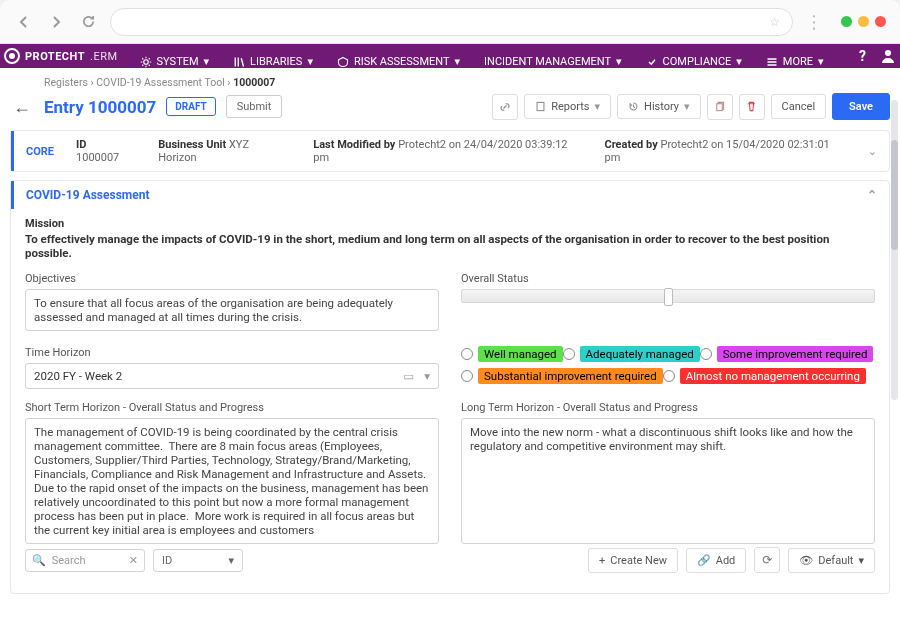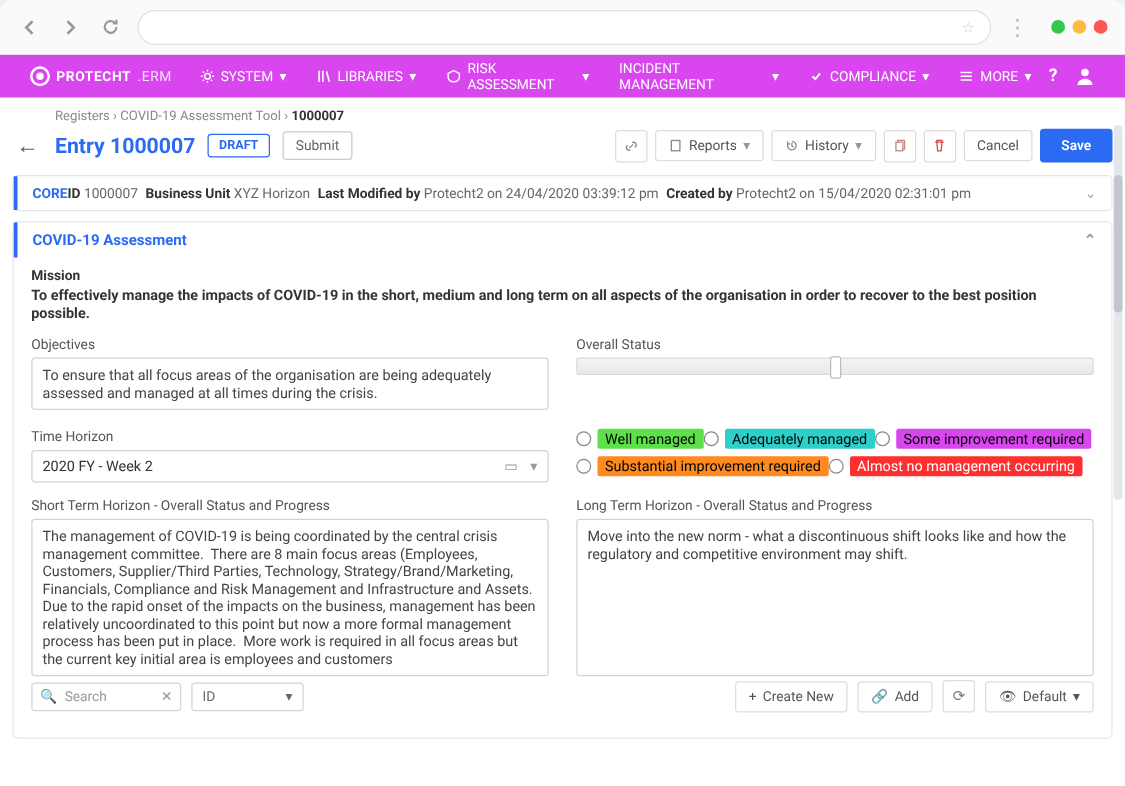--- a/index.html
+++ b/index.html
@@ -5,42 +5,42 @@
 *{box-sizing:border-box;margin:0;padding:0;font-family:-apple-system,BlinkMacSystemFont,"Segoe UI",Roboto,Arial,sans-serif}
 body{background:#f0f1f2;font-size:12px;color:#333}
 .browser-chrome{height:44px;background:#fafafa;border-radius:10px 10px 0 0;display:flex;align-items:center;padding:0 14px;gap:12px;border-bottom:1px solid #e4e4e4}
 .nav-btn{width:20px;height:20px;display:flex;align-items:center;justify-content:center;color:#888}
 .url-bar{flex:1;height:28px;background:#fff;border:1px solid #e0e0e0;border-radius:14px;display:flex;align-items:center;padding:0 12px;color:#aaa}
 .url-star{margin-left:auto;color:#ccc}
 .chrome-dots{color:#bbb;font-size:18px;letter-spacing:-2px}
 .mac-dots{display:flex;gap:6px;margin-left:8px}
 .mac-dot{width:11px;height:11px;border-radius:50%}
 .app{background:#fff;min-height:586px}
-.topbar{background:#d946ef;height:34px;display:flex;align-items:center;padding:0 24px;color:#fff;font-size:11px;gap:4px}
+.topbar{background:#701a75;height:24px;display:flex;align-items:center;padding:0 4px;color:#fff;font-size:11px;gap:4px}
 .brand{display:flex;align-items:center;gap:5px;font-weight:700;letter-spacing:.5px;margin-right:8px}
 .brand-icon{width:16px;height:16px;border:2px solid #fff;border-radius:50%;position:relative}
 .brand-icon::after{content:"";position:absolute;width:6px;height:6px;background:#fff;border-radius:50%;top:3px;left:3px}
 .brand-sub{font-weight:400;opacity:.85}
-.nav-item{display:flex;align-items:center;gap:5px;padding:0 10px;height:100%;cursor:pointer}
+.nav-item{display:flex;align-items:flex-end;gap:5px;padding:0 10px;height:100%;cursor:pointer}
 .nav-item svg{flex-shrink:0}
 .topbar-right{margin-left:auto;display:flex;gap:14px;align-items:center}
 .content{padding:0 10px 10px}
 .breadcrumb{padding:8px 0 2px 34px;color:#888;font-size:10.5px}
 .breadcrumb b{color:#333}
 .title-row{display:flex;align-items:center;gap:10px;padding:2px 0 10px}
 .back-arrow{width:24px;color:#555;text-align:center;font-size:18px}
 .page-title{color:#2b6af3;font-weight:700;font-size:17px}
 .draft-chip{border:1.5px solid #2b6af3;color:#2b6af3;font-size:10px;font-weight:700;padding:3px 8px;border-radius:3px}
 .submit-btn{border:1px solid #ccc;background:#fff;color:#666;font-size:11px;padding:4px 10px;border-radius:3px}
 .title-actions{margin-left:auto;display:flex;gap:6px;align-items:center}
 .icon-btn{width:26px;height:26px;border:1px solid #ddd;background:#fff;border-radius:3px;display:flex;align-items:center;justify-content:center;color:#777;font-size:12px}
 .btn{border:1px solid #ddd;background:#fff;color:#555;font-size:11px;padding:5px 10px;border-radius:3px;display:flex;align-items:center;gap:5px}
 .btn-primary{background:#2b6af3;border-color:#2b6af3;color:#fff;font-weight:600;padding:6px 16px}
 .panel{border:1px solid #e4e6ea;border-radius:4px;margin-bottom:8px;background:#fff}
-.panel-hdr{display:flex;align-items:center;padding:7px 12px;font-size:11px;color:#555;border-left:3px solid #2b6af3;gap:0}
+.panel-hdr{display:flex;align-items:center;padding:7px 12px;font-size:11px;color:#555;border-left:3px solid #2b6af3;gap:22px}
 .panel-hdr.section{font-weight:700;color:#2b6af3;font-size:12px}
 .panel-hdr .lbl{font-weight:700;color:#333}
 .panel-hdr .val{color:#666;margin-right:6px}
 .collapse-icon{margin-left:auto;color:#999;cursor:pointer}
 .panel-body{padding:8px 14px 14px}
 .mission-lbl{font-weight:700;font-size:11px;margin-bottom:2px}
 .mission-txt{font-weight:700;font-size:11.5px;margin-bottom:12px}
 .two-col{display:flex;gap:22px}
 .col{flex:1}
 .field-lbl{font-size:11px;color:#555;margin-bottom:4px}

